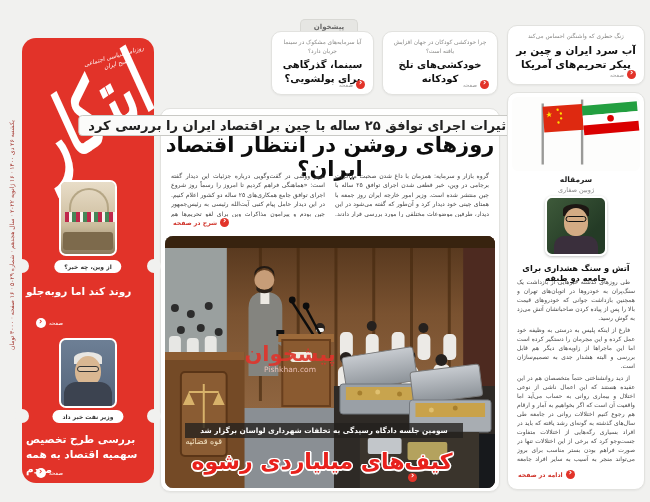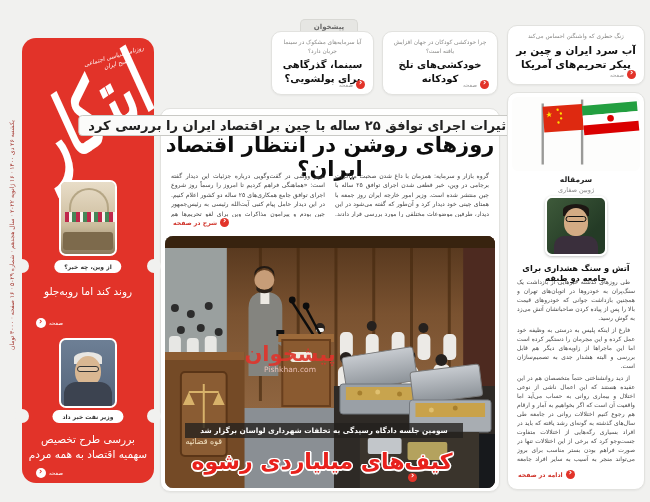--- a/index.html
+++ b/index.html
@@ -20,21 +20,21 @@
     transform:rotate(-34deg) scaleY(1.5);transform-origin:center;line-height:1;}
   .tagline{position:absolute;top:14px;left:58px;width:70px;color:#fff;font-size:6px;line-height:1.3;
     font-style:italic;transform:rotate(-16deg);text-align:center;opacity:.95;}
   .mast-photo{position:absolute;left:50%;transform:translateX(-50%);width:58px;border:2px solid #fff;
     border-radius:7px;overflow:hidden;background:#cbb9a2;}
   .mp1{top:142px;height:76px;}
   .mp2{top:300px;height:70px;}
   .pill{position:absolute;left:50%;transform:translateX(-50%);background:#fff;border-radius:8px;
     font-size:6px;font-weight:bold;color:#333;padding:3px 10px;white-space:nowrap;z-index:2;}
   .notch{position:absolute;width:14px;height:14px;border-radius:50%;background:#f1f1ef;z-index:1;}
-  .mast-title{position:absolute;left:4px;right:4px;text-align:center;color:#fff;font-weight:normal;
+  .mast-title{position:absolute;left:4px;right:4px;text-align:left;color:#fff;font-weight:bold;
     font-size:10.5px;line-height:1.45;}
   .wdot{position:absolute;width:10px;height:10px;border-radius:50%;background:#fff;}
   .wdot::before{content:"‹";color:#e23329;font-size:8px;position:absolute;left:3px;top:-1px;font-weight:bold;}
   .mast-page{position:absolute;color:#fff;font-size:5.5px;}
 
   
   .vienna{position:absolute;inset:0;background:linear-gradient(#e8ddc8,#cdbd9e 60%,#8a7a5e);}
   .vienna .arch{position:absolute;top:6px;left:8px;width:40px;height:26px;border:2px solid #b5a685;border-bottom:none;border-radius:20px 20px 0 0;}
   .vienna .flags{position:absolute;top:30px;left:4px;width:50px;height:10px;
     background:repeating-linear-gradient(90deg,#b03,#b03 4px,#fff 4px,#fff 7px,#274 7px,#274 11px);opacity:.8;}

